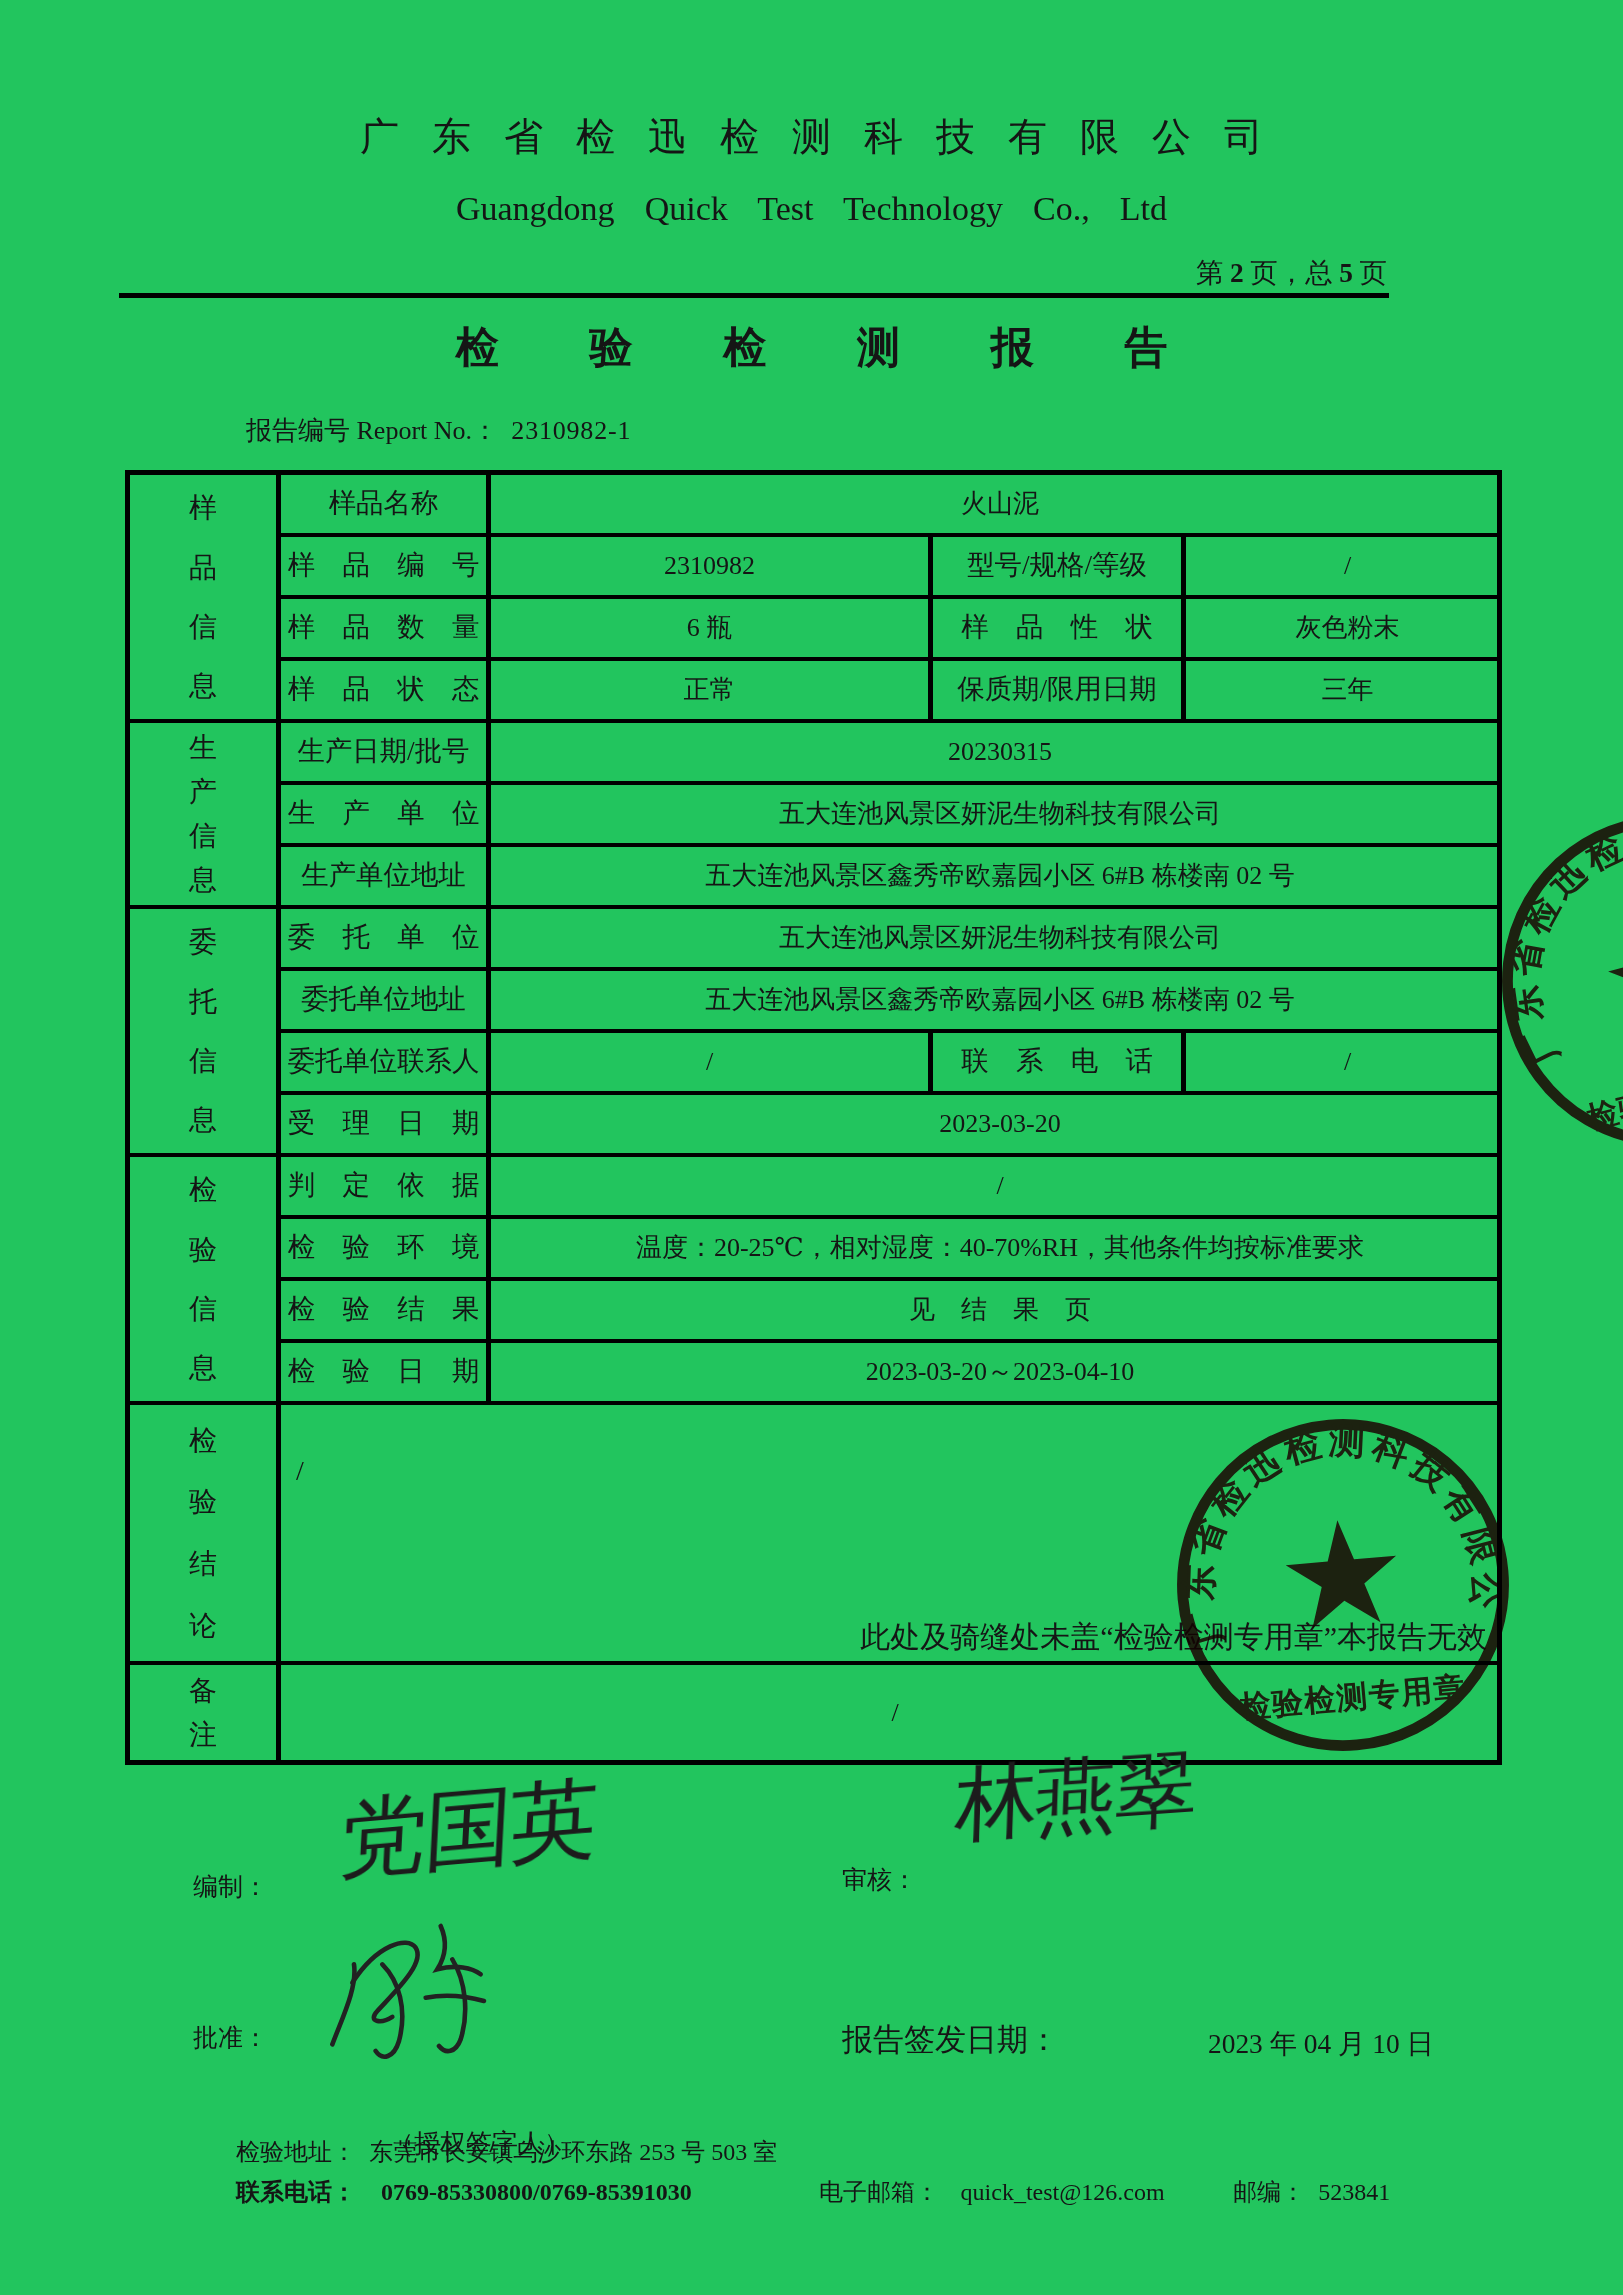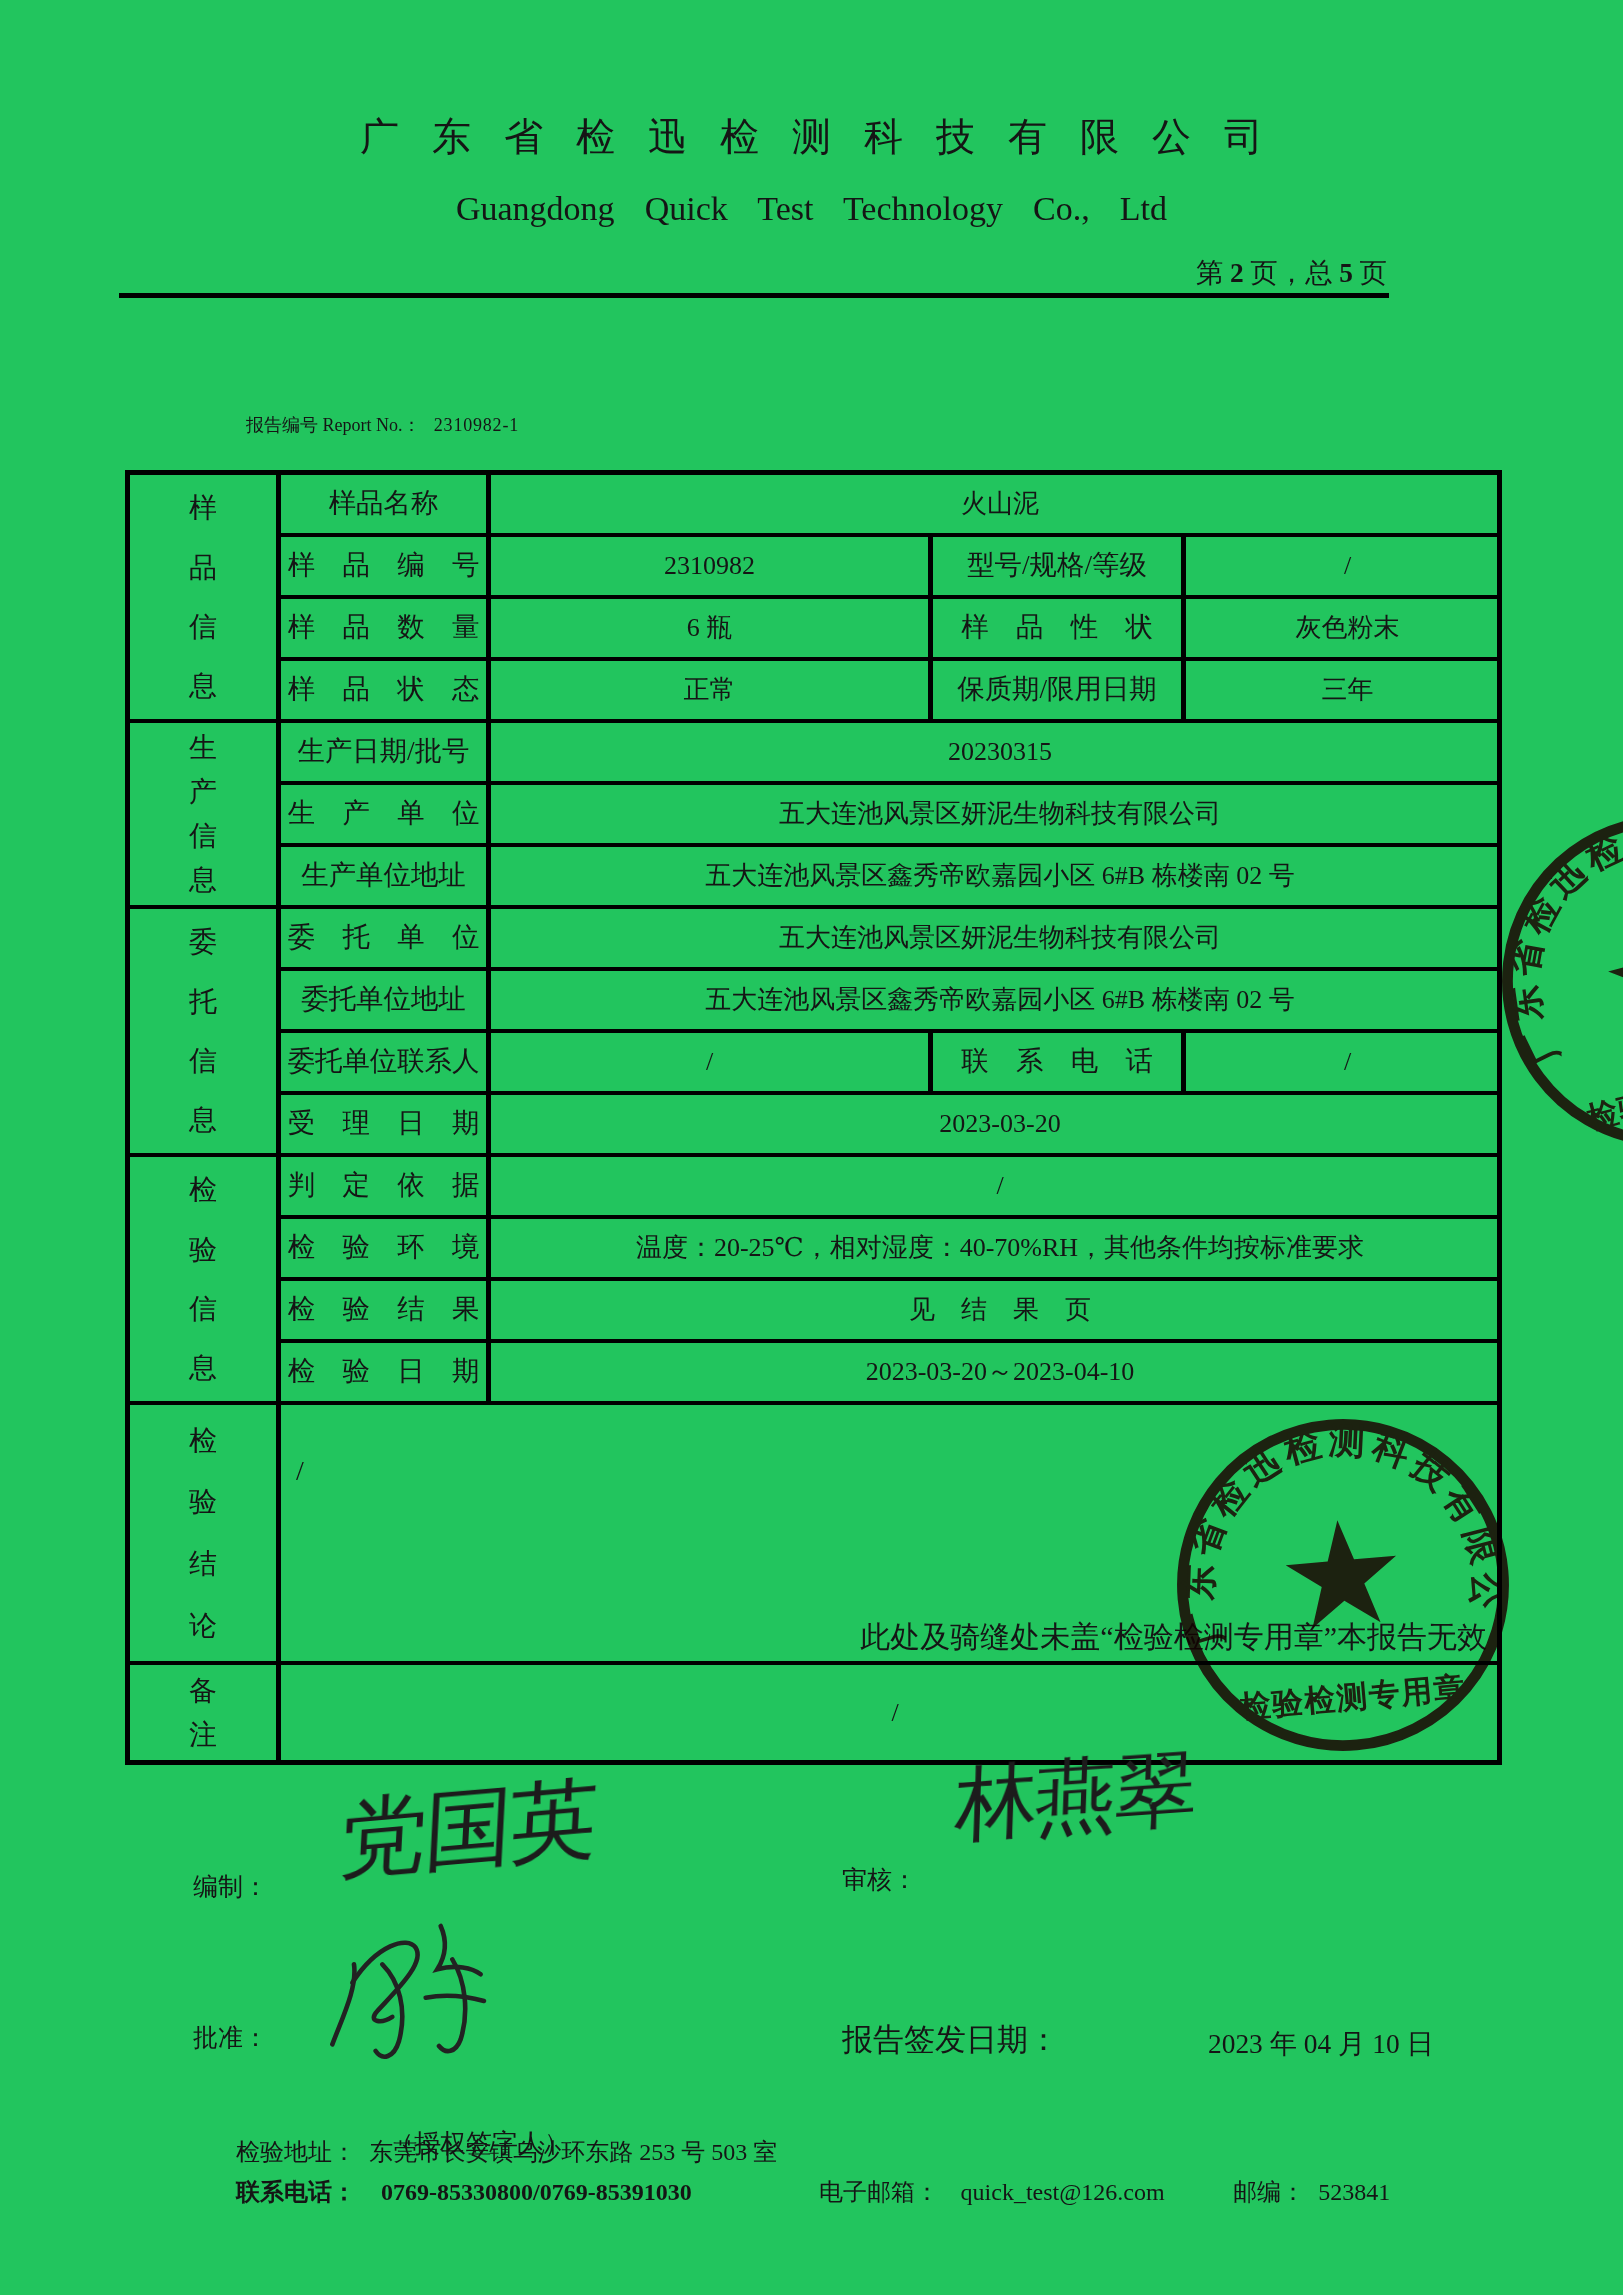--- a/index.html
+++ b/index.html
@@ -10,21 +10,21 @@
   
   .company-cn{position:absolute;left:0;top:110px;width:100%;text-align:center;
     font-size:39px;letter-spacing:33px;text-indent:33px;white-space:nowrap;}
   .company-en{position:absolute;left:0;top:190px;width:100%;text-align:center;
     font-size:34px;word-spacing:21.6px;white-space:nowrap;}
   .pageinfo{position:absolute;top:255px;right:236px;font-size:27.4px;white-space:nowrap;}
   .pageinfo .num{font-weight:bold;margin:0 6.7px;}
   .hrule{position:absolute;left:119px;top:293px;width:1270px;height:5px;background:#000;}
   .doc-title{position:absolute;left:0;top:319px;width:100%;text-align:center;
     font-size:43px;font-weight:bold;letter-spacing:40px;text-indent:40px;white-space:nowrap;}
-  .report-no{position:absolute;left:246px;top:413px;font-size:18px;white-space:nowrap;}
+  .report-no{position:absolute;left:246px;top:413px;font-size:26px;white-space:nowrap;}
   .report-no .v{margin-left:13.3px;letter-spacing:0.8px;}
   
   .tbl{position:absolute;left:125px;top:470px;width:1377px;height:1295px;
     border:5.8px solid #000;box-sizing:border-box;display:grid;
     grid-template-columns:151px 210px 442px 253px 1fr;
     grid-template-rows:repeat(15,62px) 260px auto;}
   .cell{border-right:5px solid #000;border-bottom:4.2px solid #000;
     display:flex;align-items:center;justify-content:center;text-align:center;
     font-size:26px;line-height:1.3;overflow:hidden;}
   .lab{font-size:27.4px;}
@@ -65,20 +65,21 @@
 </style>
 </head>
 <body>
 
 <div id="page">
 
   <div class="company-cn">广东省检迅检测科技有限公司</div>
   <div class="company-en">Guangdong Quick Test Technology Co., Ltd</div>
   <div class="pageinfo"><span>第</span><span class="num">2</span><span>页，总</span><span class="num">5</span><span>页</span></div>
   <div class="hrule"></div>
+  <div class="doc-title">检 验 检 测 报 告</div>
   <div class="report-no"><span>报告编号 Report No.：</span><span class="v">2310982-1</span></div>
 
   <div class="tbl">
 
     <div class="cell" style="grid-column:1;grid-row:1/5">
         <div class="stack st-4">样品信息</div>
       </div>
     <div class="cell" style="grid-column:1;grid-row:5/8">
         <div class="stack st-prod">生产信息</div>
       </div>

